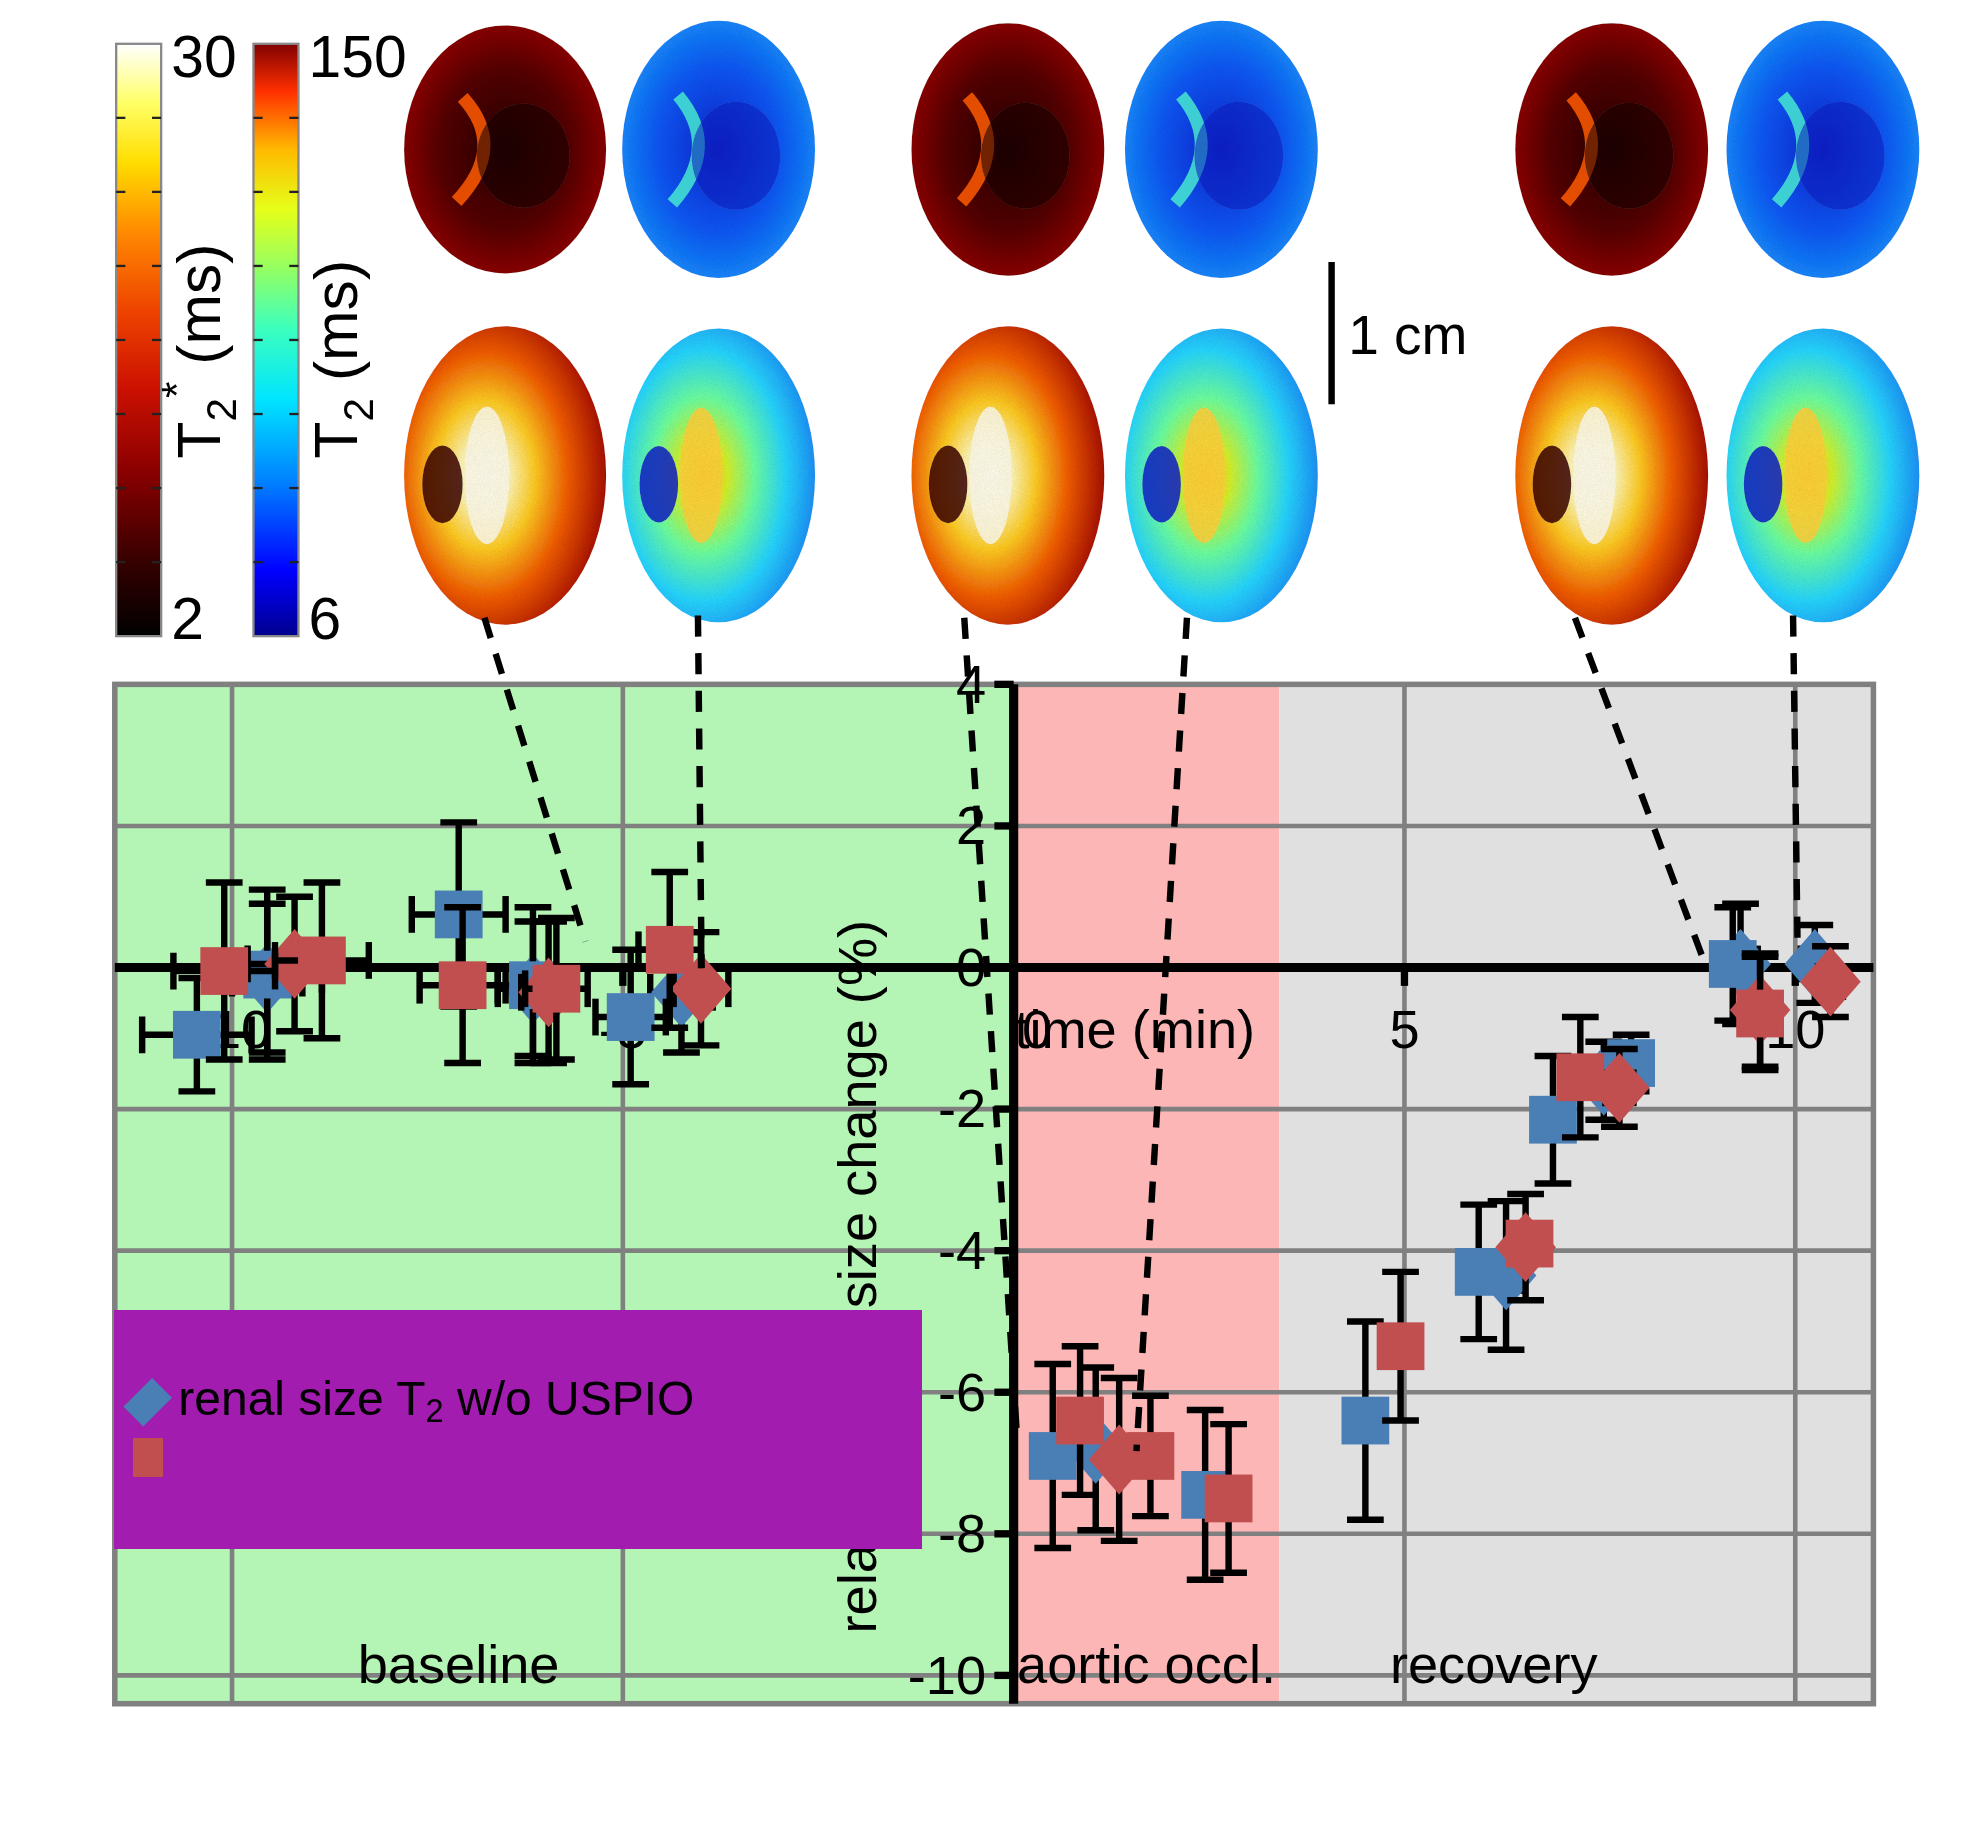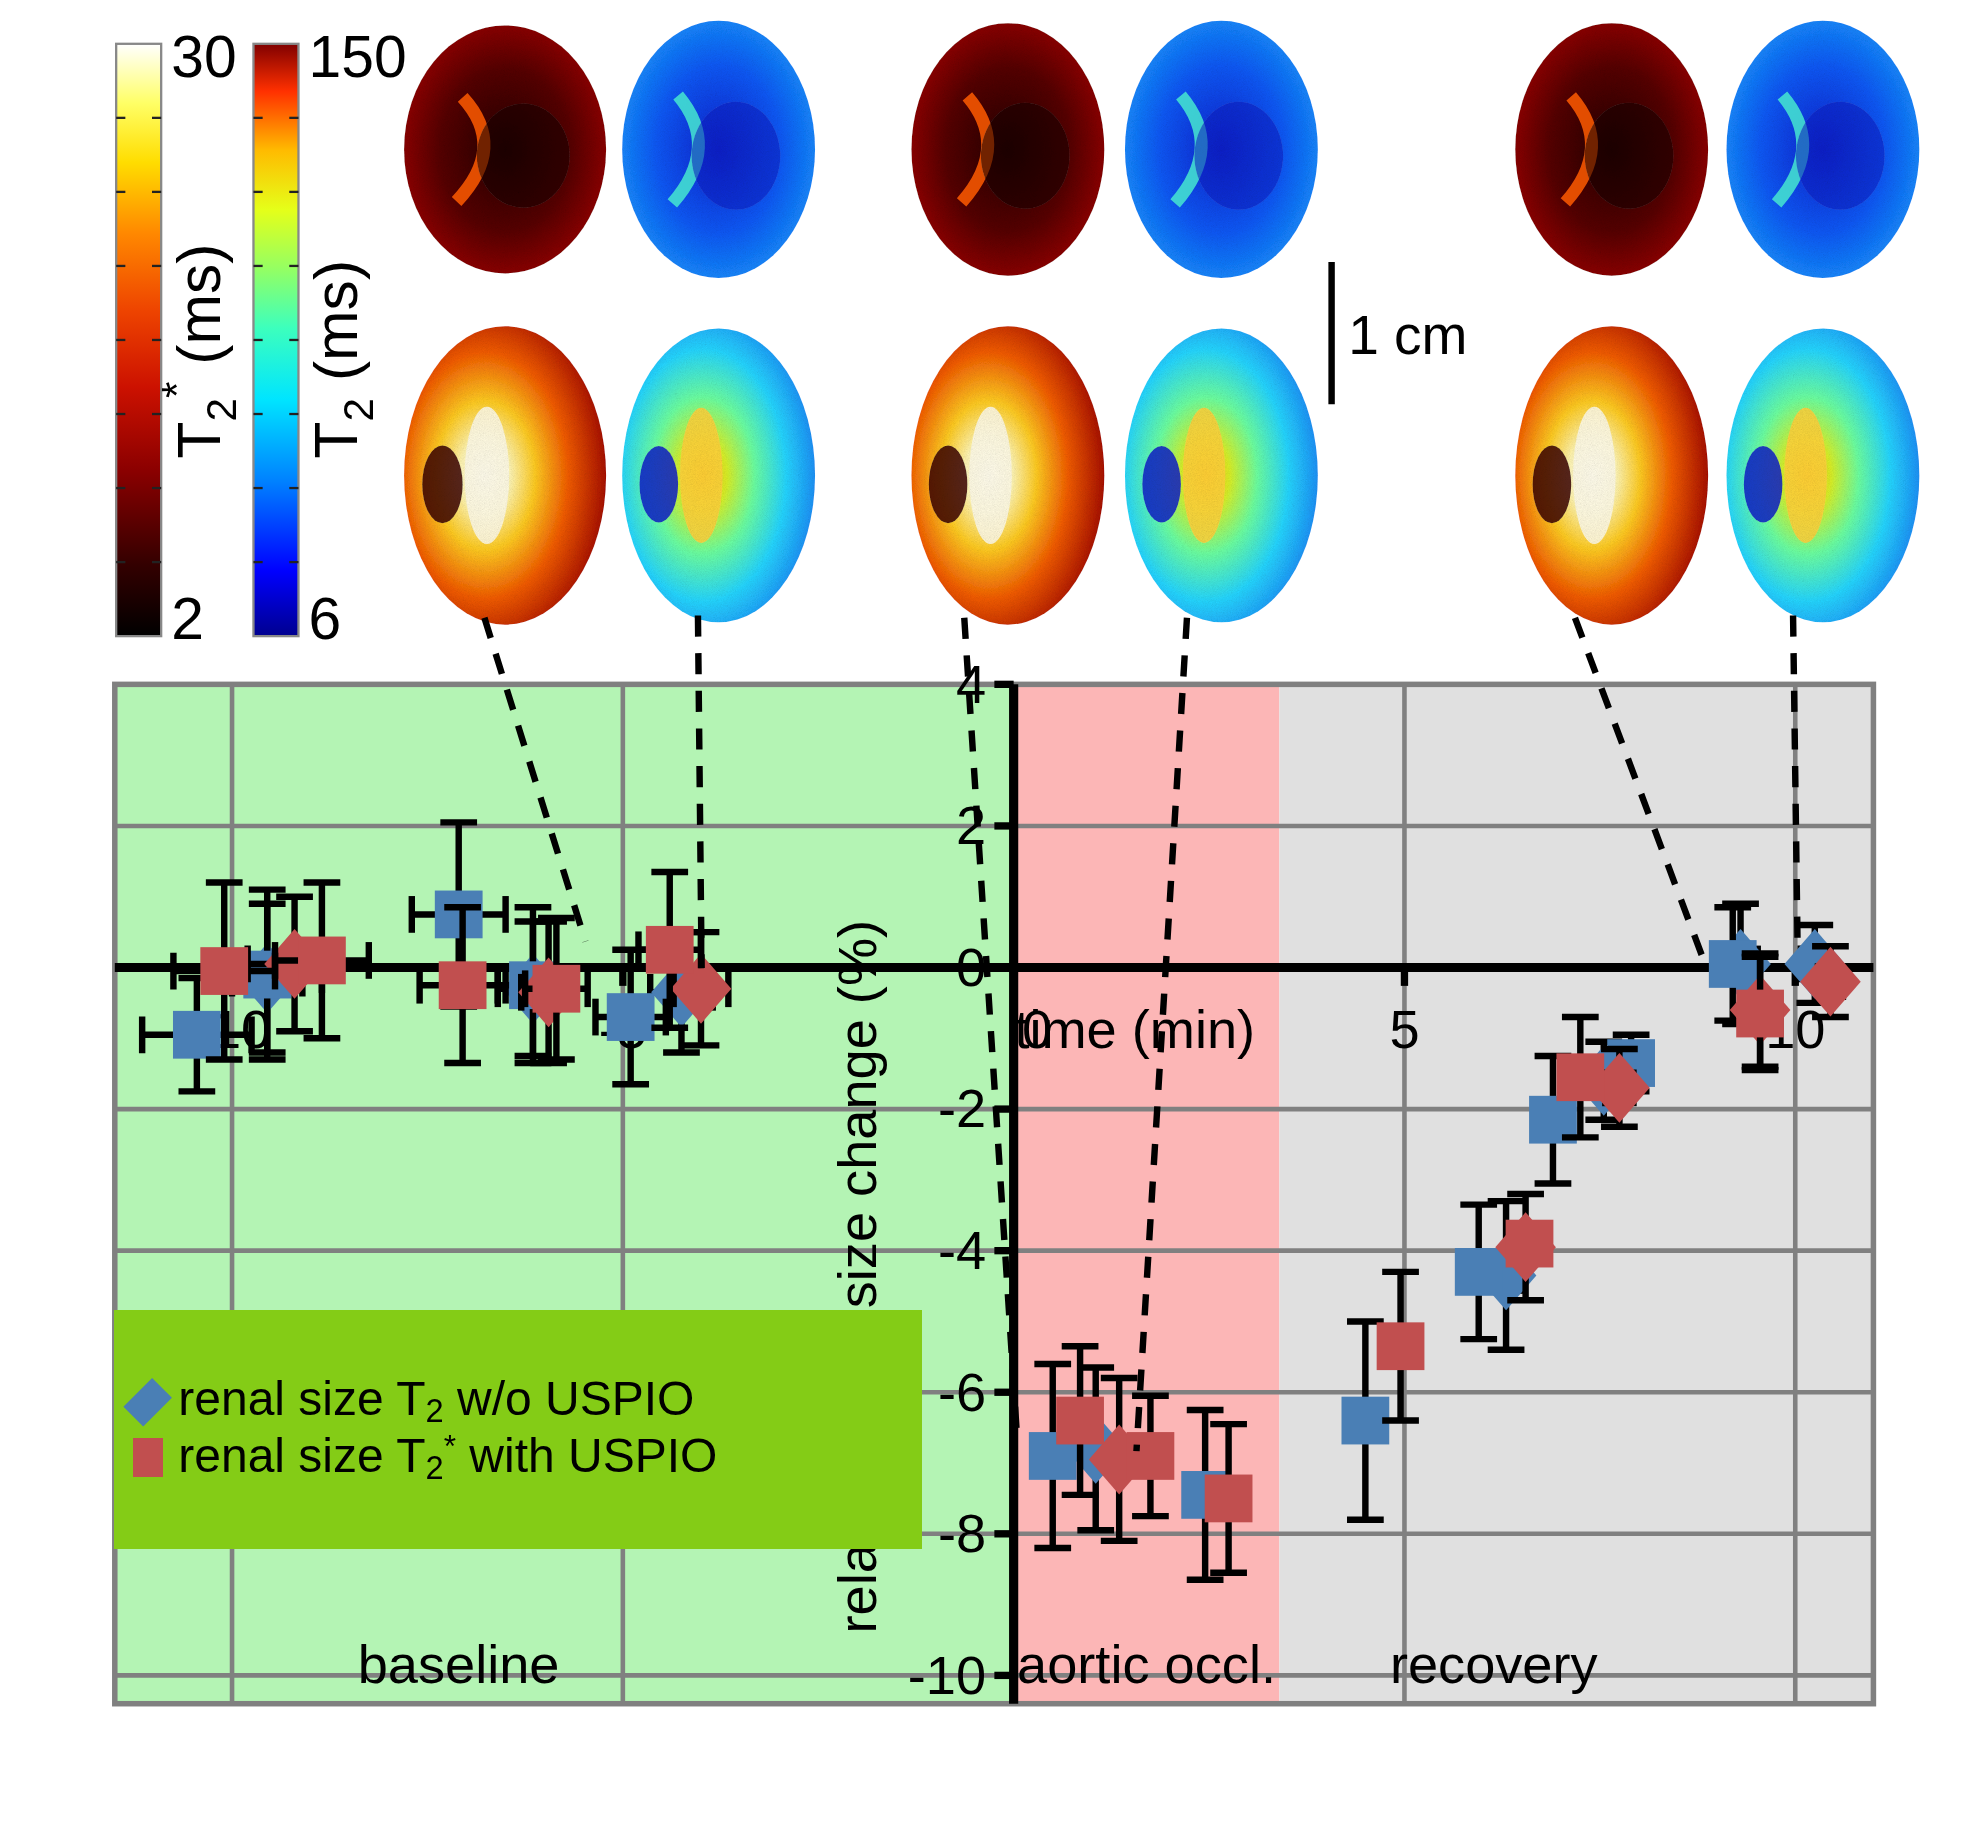--- a/index.html
+++ b/index.html
@@ -1,21 +1,21 @@
 <!DOCTYPE html>
 <html style="font-size:7.3px"><head>
 <meta charset="utf-8">
 <style>
   html,body{margin:0;padding:0;background:#ffffff;}
   body{width:1985px;height:1849px;position:relative;font-family:"Liberation Sans",sans-serif;overflow:hidden;}
   .fig{position:absolute;left:0;top:0;width:1985px;height:1460px;}
   svg.root{position:absolute;left:0;top:0;width:1985px;height:1849px;}
   .cbtxt{font-family:"Liberation Sans",sans-serif;font-weight:400;fill:#000;}
   .lbl{font-family:"Liberation Sans",sans-serif;fill:#000;}
-  .legendbox{position:absolute;background:#84cc16;border:0;}
+  .legendbox{position:absolute;background:#a21caf;border:0;}
   .legrow{display:flex;align-items:center;height:56px;}
   .legtxt{font-family:"Liberation Sans",sans-serif;font-size:48px;color:#000;white-space:nowrap;line-height:1;}
   .sub{font-size:0.68em;vertical-align:-0.22em;}
   .sup{font-size:0.66em;vertical-align:0.46em;}
   .mk{width:44px;display:flex;justify-content:center;align-items:center;margin-right:8.3px;}
 </style>
 </head>
 <body>
 
 <div class="fig">
@@ -616,17 +616,16 @@
       <div class="legrow">
         <div class="mk">
           <div style="width:27.5px;height:27.5px;background:#4a7fb5;transform:rotate(45deg) scaleY(1.45);"></div>
         </div>
         <span class="legtxt">renal size T<span class="sub">2</span> w/o USPIO</span>
       </div>
       <div class="legrow">
         <div class="mk">
           <div style="width:30px;height:39px;background:#c14f4f;"></div>
         </div>
-        <span class="legtxt">renal size T<span class="sub">2</span><span class="sup">*</span> with USPIO</span>
       </div>
     </div>
 </div>
 
 
 </body></html>

